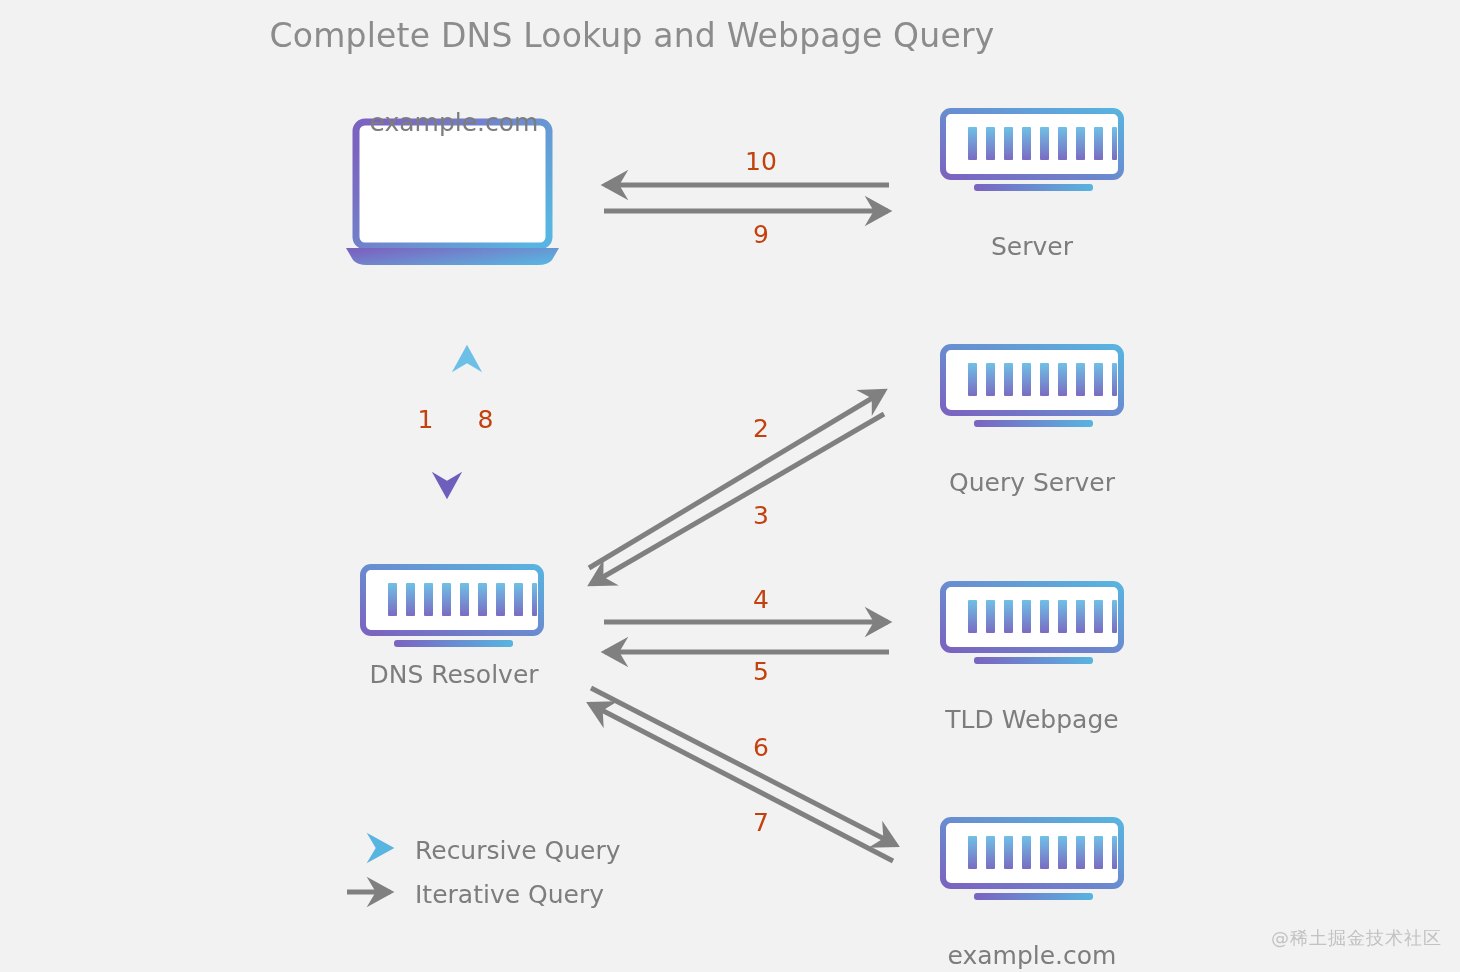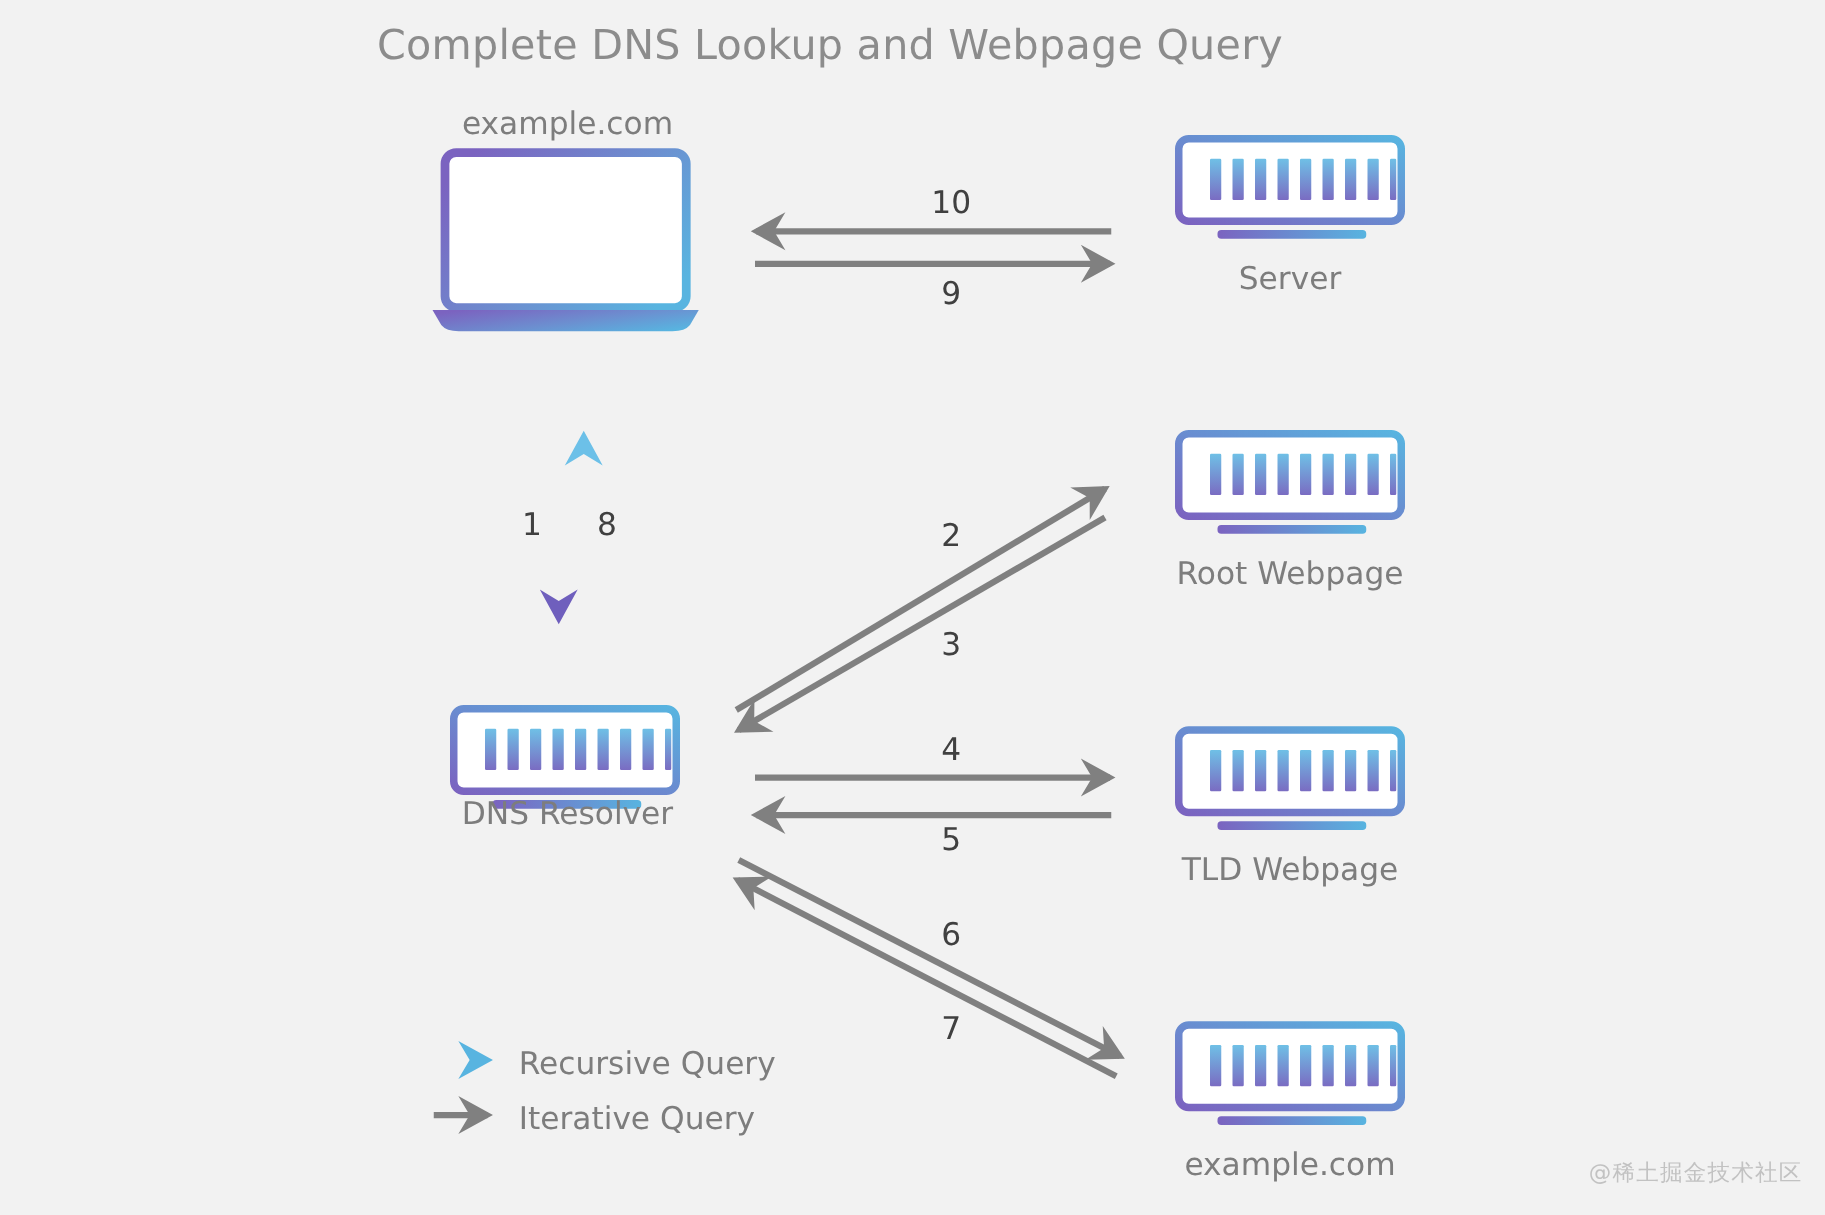--- a/index.html
+++ b/index.html
@@ -25,41 +25,41 @@
 
   
   #title {
     left: 0; top: 16px;
     width: 1264px;
     text-align: center;
     font-size: 33px;
     color: #8c8c8c;
     font-weight: 400;
     letter-spacing: 0.2px;
-    padding-left: 32px;
   }
 
   
   .node-label {
     font-size: 25px;
     color: #7d7d7d;
     text-align: center;
     white-space: nowrap;
+    margin-top: 24px;
   }
   #label-client   { left: 330px; top: 84px;  width: 248px; }
   #label-server   { left: 920px; top: 208px; width: 224px; }
   #label-root     { left: 920px; top: 444px; width: 224px; }
   #label-tld      { left: 920px; top: 681px; width: 224px; }
   #label-resolver { left: 330px; top: 636px; width: 248px; }
   #label-example  { left: 920px; top: 917px; width: 224px; }
 
   
   .arrow-num {
     font-size: 25px;
-    color: #404040;
+    color: #c2410c;
     text-align: center;
     white-space: nowrap;
   }
 
   
   #legend { left: 345px; top: 828px; width: 330px; }
   .legend-row {
     display: flex;
     align-items: center;
     height: 44px;
@@ -261,21 +261,21 @@
     <line x1="893" y1="861" x2="590" y2="704" stroke="#808080" stroke-width="5" marker-end="url(#headGray)"></line>
 
     <line x1="591" y1="688" x2="896" y2="845" stroke="#808080" stroke-width="5" marker-end="url(#headGray)"></line>
 
     <line x1="347" y1="848" x2="390" y2="848" stroke="url(#gradLegend)" stroke-width="5" marker-end="url(#headLegend)"></line>
     <line x1="347" y1="892" x2="390" y2="892" stroke="#808080" stroke-width="5" marker-end="url(#headGray)"></line>
   </svg>
 
   <div class="abs node-label" id="label-client">example.com</div>
   <div class="abs node-label" id="label-server">Server</div>
-  <div class="abs node-label" id="label-root">Root Webpage</div>
+  <div class="abs node-label" id="label-root">Query Server</div>
   <div class="abs node-label" id="label-tld">TLD Webpage</div>
   <div class="abs node-label" id="label-resolver">DNS Resolver</div>
   <div class="abs node-label" id="label-example">example.com</div>
 
   <div class="abs arrow-num" style="left:731px; top:147px; width:60px;">10</div>
   <div class="abs arrow-num" style="left:731px; top:220px; width:60px;">9</div>
   <div class="abs arrow-num" style="left:398px; top:405px; width:55px;">1</div>
   <div class="abs arrow-num" style="left:458px; top:405px; width:55px;">8</div>
   <div class="abs arrow-num" style="left:731px; top:414px; width:60px;">2</div>
   <div class="abs arrow-num" style="left:731px; top:501px; width:60px;">3</div>

